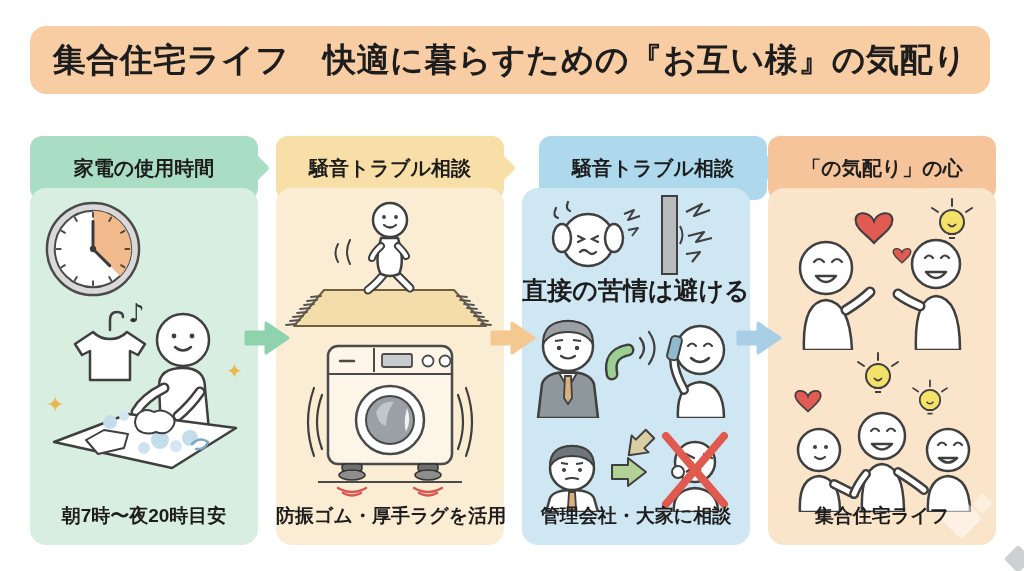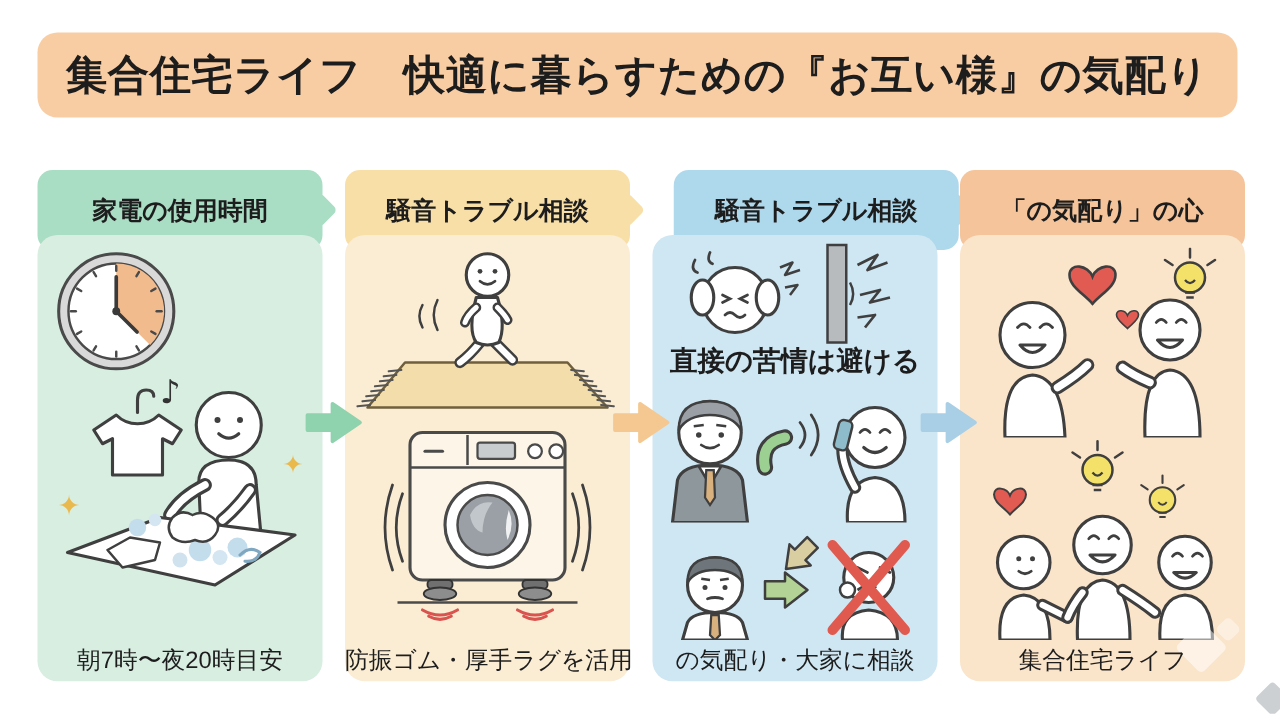--- a/index.html
+++ b/index.html
@@ -30,26 +30,26 @@
   }
   .hdr1{left:30px;background:var(--p1_header,#a9ddc4);}
   .hdr2{left:276px;background:var(--p2_header,#f8dfa7);}
   .hdr3{left:522px;background:var(--p3_header,#aed8ec);margin-left:17px;}
   .hdr4{left:768px;background:var(--p4_header,#f5c49b);}
   .pnl1{left:30px;background:var(--p1_bg,#d8eee1);}
   .pnl2{left:276px;background:var(--p2_bg,#fbedd3);}
   .pnl3{left:522px;background:var(--p3_bg,#cfe7f3);}
   .pnl4{left:768px;background:var(--p4_bg,#fae4ca);}
   .caption{
-    position:absolute;bottom:4px;left:0;right:0;text-align:center;
-    font-size:19px;font-weight:normal;white-space:nowrap;
+    position:absolute;bottom:16px;left:0;right:0;text-align:center;
+    font-size:19px;font-weight:bold;white-space:nowrap;
   }
   .note{
     position:absolute;top:86px;left:0;right:0;text-align:center;
-    font-size:22px;font-weight:bold;white-space:nowrap;
+    font-size:25px;font-weight:bold;white-space:nowrap;
   }
   .illust{position:absolute;}
   .flow-arrow{position:absolute;top:318px;width:46px;height:40px;}
   .fa1{left:244px;} .fa2{left:490px;} .fa3{left:736px;}
   .fa1 path{fill:var(--arrow_green,#8fd2ae);stroke:var(--arrow_green,#8fd2ae);}
   .fa2 path{fill:var(--arrow_orange,#f4c890);stroke:var(--arrow_orange,#f4c890);}
   .fa3 path{fill:var(--arrow_blue,#a9cfe6);stroke:var(--arrow_blue,#a9cfe6);}
   .sparkle-diamond{position:absolute;transform:rotate(45deg);background:rgba(255,255,255,.5);border-radius:4px;}
   .sd1{width:30px;height:30px;right:20px;bottom:12px;}
   .sd2{width:15px;height:15px;right:6px;bottom:34px;background:rgba(255,255,255,.4);}
@@ -272,21 +272,21 @@
     </g>
     <path d="M142 92 Q140 70 163 68 Q186 70 186 92 Z" fill="#fff" stroke="#3f3f3f" stroke-width="2.5" stroke-linejoin="round"></path>
     <circle cx="163" cy="42" r="20" fill="#fff" stroke="#3f3f3f" stroke-width="2.5"></circle>
     <path d="M154 34 l8 4 M180 38 l-8 -4" stroke="#3f3f3f" stroke-width="2.2" stroke-linecap="round"></path>
     <circle cx="156" cy="44" r="2" fill="#3f3f3f"></circle>
       <circle cx="170" cy="44" r="2" fill="#3f3f3f"></circle>
     <path d="M154 52 l5 -3 l5 3 l5 -3" fill="none" stroke="#3f3f3f" stroke-width="2.2" stroke-linejoin="round"></path>
     <circle cx="146" cy="52" r="6" fill="#fff" stroke="#3f3f3f" stroke-width="2"></circle>
     <path d="M134 16 L192 84 M192 16 L134 84" stroke="#e05a50" stroke-width="8" stroke-linecap="round" fill="none"></path>
   </svg>
-  <div class="caption">の気配り・大家に相談</div>
+  <div class="caption">管理会社・大家に相談</div>
 </div>
 
 <div class="panel pnl4">
   <svg class="illust" style="left:6px;top:10px" width="216" height="152" viewBox="0 0 216 152">
     <path transform="translate(100,14) scale(1.15)" d="M0 8 C-3 0 -16 -2 -16 7 C-16 15 -6 20 0 27 C6 20 16 15 16 7 C16 -2 3 0 0 8 Z" fill="#e25b52" stroke="#3f3f3f" stroke-width="1.8"></path>
     <path transform="translate(128,50) scale(0.55)" d="M0 8 C-3 0 -16 -2 -16 7 C-16 15 -6 20 0 27 C6 20 16 15 16 7 C16 -2 3 0 0 8 Z" fill="#e25b52" stroke="#3f3f3f" stroke-width="2.4"></path>
     <g transform="translate(178,24)">
       <circle r="12" fill="#f4e169" stroke="#3f3f3f" stroke-width="2"></circle>
       <path d="M-4 12 L4 12 M-3 16 L3 16" stroke="#3f3f3f" stroke-width="2" fill="none"></path>
       <path d="M-4 2 Q0 7 4 2" stroke="#3f3f3f" stroke-width="1.8" fill="none"></path>

